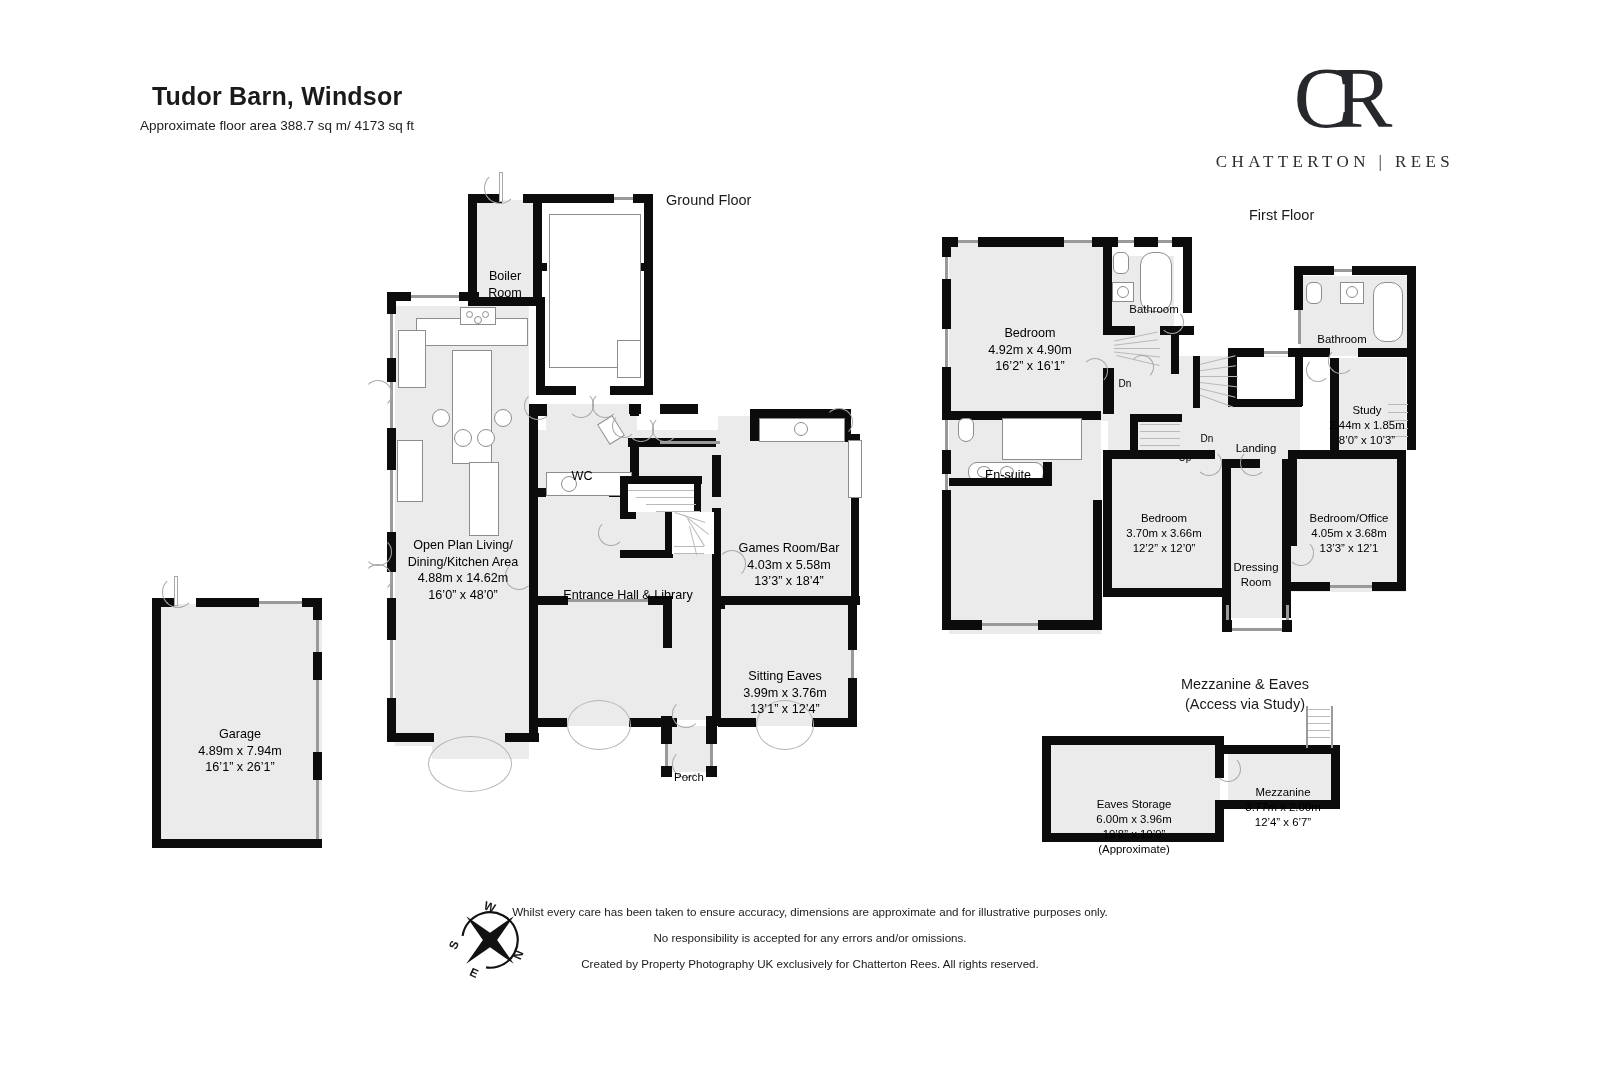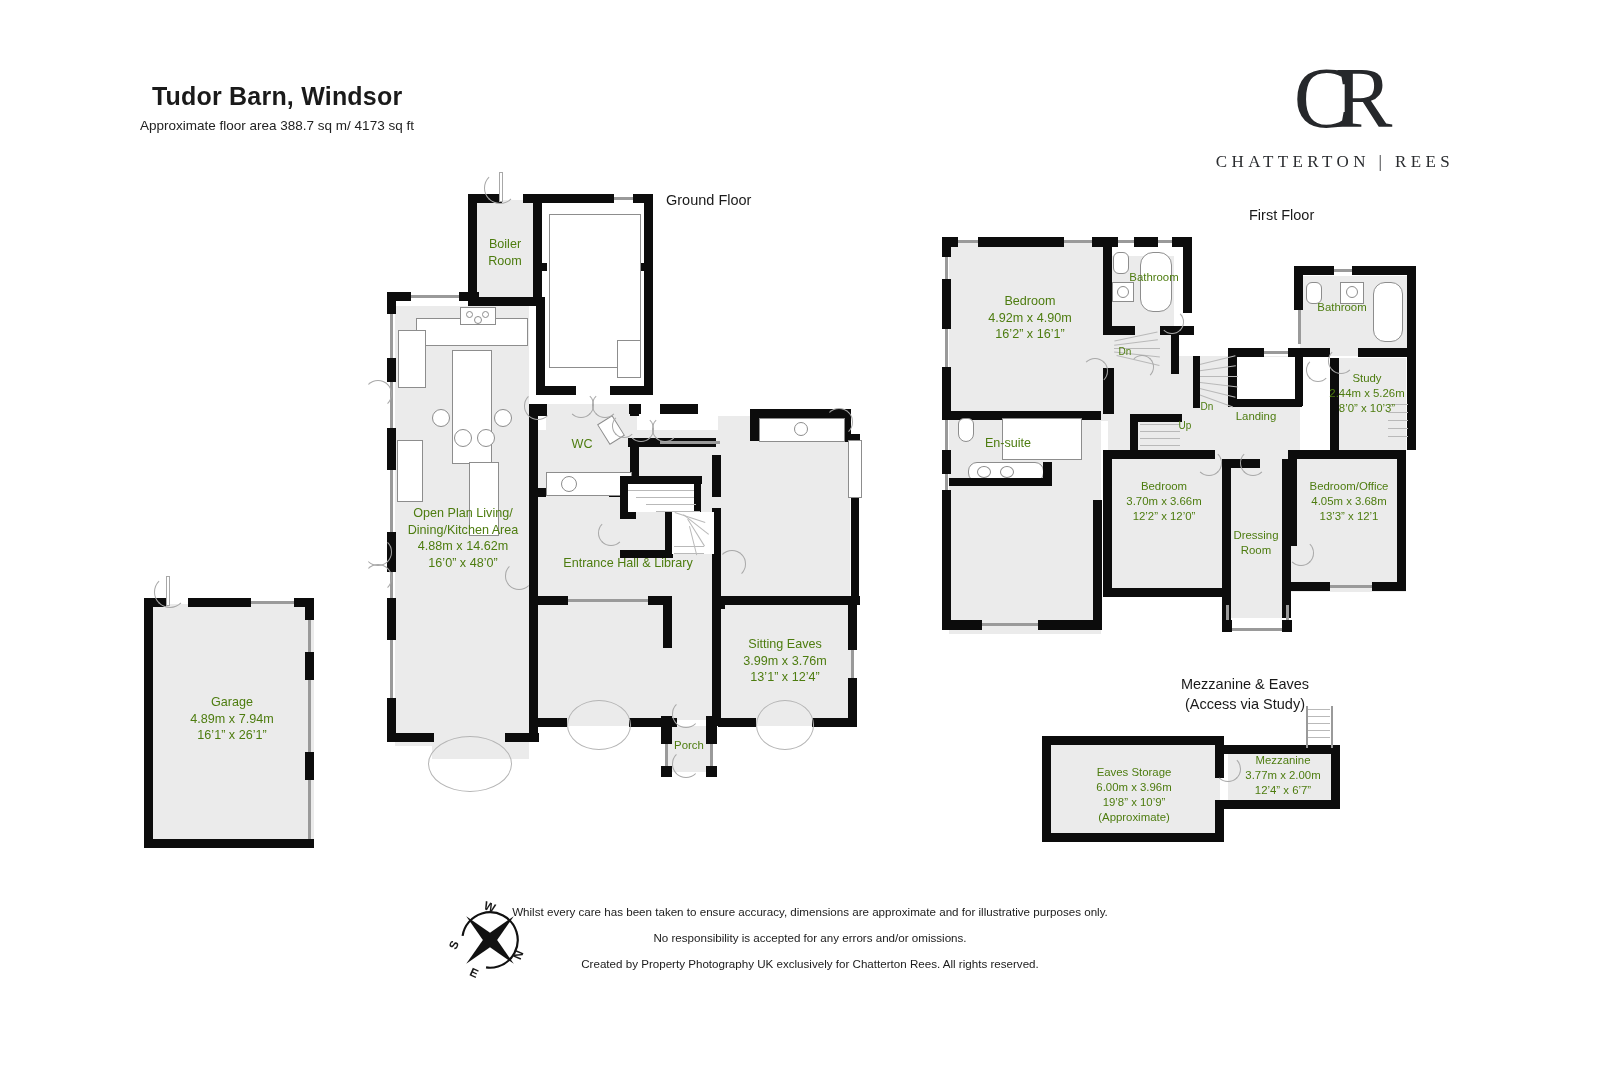--- a/index.html
+++ b/index.html
@@ -31,21 +31,21 @@
   #cap-first{left:1249px;top:207px;}
   #cap-mezz{left:1120px;top:674px;font-size:14.5px;text-align:center;width:250px;line-height:20px;}
 
   
   .room{position:absolute;background:#ebebeb;}
   .wall{position:absolute;background:#0c0c0c;}
   .thinwall{position:absolute;background:#9a9a9a;}
   .white{position:absolute;background:#ffffff;}
   .fix{position:absolute;border:1.2px solid #8d8d8d;background:#ffffff;}
   .fixr{position:absolute;border:1.2px solid #8d8d8d;background:#ffffff;border-radius:50%;}
-  .lbl{position:absolute;text-align:center;white-space:nowrap;font-size:12.6px;line-height:16.5px;color:#4d7c0f;}
+  .lbl{position:absolute;text-align:center;white-space:nowrap;font-size:12.6px;line-height:16.5px;color:#000000;margin-top:32px;}
   .lbl.sm{font-size:11.4px;line-height:15px;}
   .lbl.xs{font-size:10px;line-height:13px;}
 
   
   .arc{position:absolute;border:1.15px solid #a8a8a8;border-radius:50%;background:transparent;}
   .arc.tr{border-left-color:transparent;border-bottom-color:transparent;}
   .arc.bl{border-right-color:transparent;border-top-color:transparent;}
   .arc.br{border-left-color:transparent;border-top-color:transparent;}
   .leaf{position:absolute;background:#ffffff;border:1.1px solid #a8a8a8;}
 
@@ -250,32 +250,37 @@
     <div>Open Plan Living/</div>
     <div>Dining/Kitchen Area</div>
     <div>4.88m x 14.62m</div>
     <div>16’0” x 48’0”</div>
   </div>
 
   <div class="lbl" style="left:547px;top:436px;width:70px;">WC</div>
 
   <div class="lbl" style="left:521px;top:555px;width:214px;">Entrance Hall &amp; Library</div>
 
+  <div class="lbl" style="left:706px;top:508px;width:166px;">
+    <div>Games Room/Bar</div>
+    <div>4.03m x 5.58m</div>
+    <div>13’3” x 18’4”</div>
+  </div>
 
 
   <div class="lbl" style="left:711px;top:636px;width:148px;">
     <div>Sitting Eaves</div>
     <div>3.99m x 3.76m</div>
     <div>13’1” x 12’4”</div>
   </div>
 
   <div class="lbl sm" style="left:654px;top:738px;width:70px;">Porch</div>
 </div>
 
-<div class="abs" id="garage" style="left:8px;top:0;width:340px;height:880px;">
+<div class="abs" id="garage" style="left:16px;top:0;width:340px;height:880px;">
   <div class="room" style="left:143px;top:604px;width:163px;height:240px;"></div>
   <div class="wall" style="left:136px;top:598px;width:9px;height:250px;"></div>
   <div class="wall" style="left:136px;top:598px;width:22px;height:9px;"></div>
   <div class="wall" style="left:180px;top:598px;width:63px;height:9px;"></div>
   <div class="thinwall" style="left:243px;top:601px;width:43px;height:3px;"></div>
   <div class="wall" style="left:286px;top:598px;width:20px;height:9px;"></div>
   <div class="wall" style="left:297px;top:598px;width:9px;height:22px;"></div>
   <div class="thinwall" style="left:300px;top:620px;width:3px;height:32px;"></div>
   <div class="wall" style="left:297px;top:652px;width:9px;height:28px;"></div>
   <div class="thinwall" style="left:300px;top:680px;width:3px;height:72px;"></div>
@@ -459,21 +464,21 @@
     <div>3.70m x 3.66m</div>
     <div>12’2” x 12’0”</div>
   </div>
   <div class="lbl sm" style="left:1288px;top:479px;width:122px;">
     <div>Bedroom/Office</div>
     <div>4.05m x 3.68m</div>
     <div>13’3” x 12’1</div>
   </div>
   <div class="lbl sm" style="left:1312px;top:371px;width:110px;">
     <div>Study</div>
-    <div>2.44m x 5.26m</div>
+    <div>2.44m x 1.85m</div>
     <div>8’0” x 10’3”</div>
   </div>
 </div>
 
 <div class="abs" id="mezzanine-plan" style="left:0;top:0;width:1620px;height:900px;">
   <div class="room" style="left:1048px;top:742px;width:172px;height:94px;"></div>
   <div class="room" style="left:1228px;top:752px;width:110px;height:50px;"></div>
 
   <div class="wall" style="left:1042px;top:736px;width:182px;height:9px;"></div>
   <div class="wall" style="left:1042px;top:736px;width:9px;height:106px;"></div>

